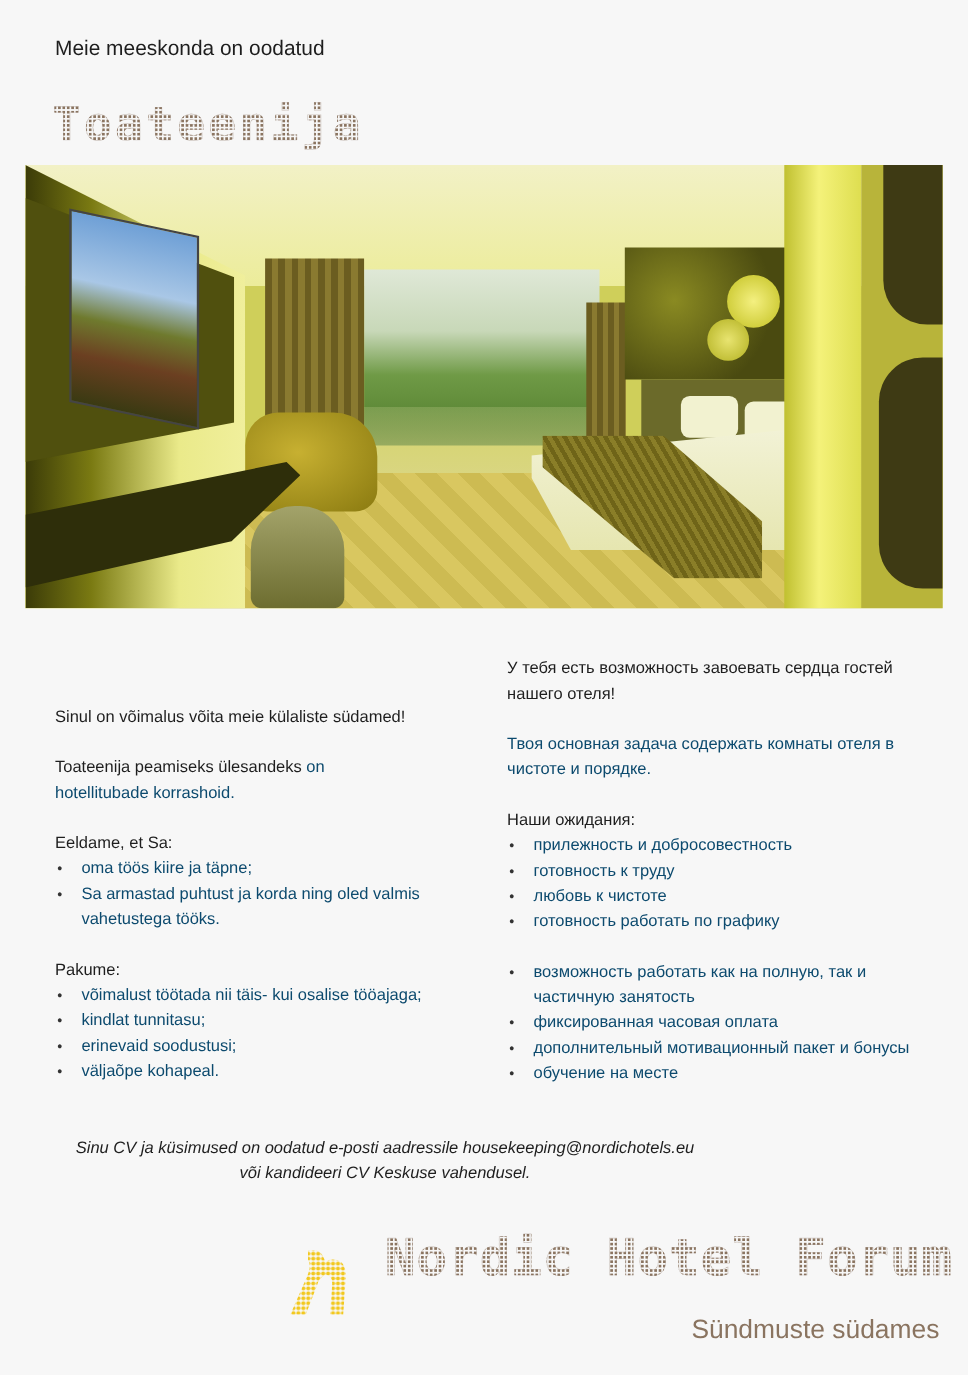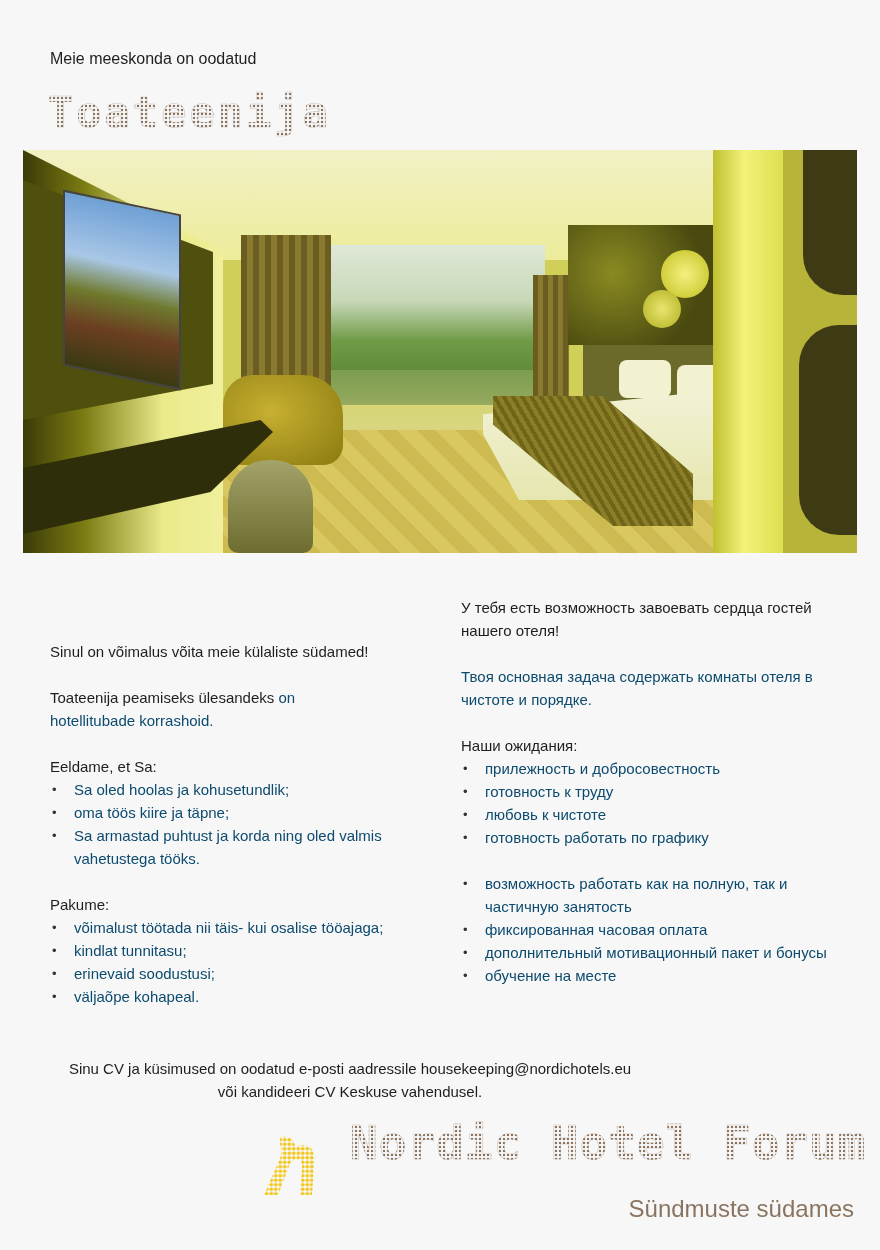--- a/index.html
+++ b/index.html
@@ -1,19 +1,19 @@
 <!DOCTYPE html>
 <html><head>
   <meta charset="utf-8">
   <style>
     * { box-sizing: border-box; margin: 0; padding: 0; }
     html, body { width: 880px; height: 1250px; background: #f7f7f7; }
     body { position: relative; font-family: "Liberation Sans", "DejaVu Sans", sans-serif; color: #1e1e1e; overflow: hidden; }
 
-    .kicker { position: absolute; left: 50px; top: 50px; font-size: 16px; color: #1e1e1e; }
+    .kicker { position: absolute; left: 50px; top: 34px; font-size: 19px; color: #1e1e1e; }
     .job-title {
       position: absolute; left: 48px; top: 72px;
       font-family: "DejaVu Sans Mono", "Liberation Mono", monospace;
       font-size: 42px; letter-spacing: 3px; color: #8a7460;
       
       background-image: radial-gradient(circle, rgba(247,247,247,0) 55%, #f7f7f7 60%);
       background-size: 4px 4px;
       margin-top: 16px;
       -webkit-background-clip: text;
     }
@@ -61,21 +61,21 @@
     .col { position: absolute; top: 596px; width: 380px; font-size: 15px; line-height: 23px; color: #1e1e1e; }
     .col-et { left: 50px; margin-top: 44px; }
     .col-ru { left: 461px; width: 380px; }
     .col p { margin: 0; }
     .gap { height: 23px; }
     .light { color: #0c4a6e; }
     .col ul { list-style: none; }
     .col li { position: relative; padding-left: 24px; }
     .col li::before { content: "•"; position: absolute; left: 2px; top: 0; font-size: 13px; color: #333; }
 
-    .contact { position: absolute; left: 0; top: 1057px; width: 700px; text-align: center; font-size: 15px; line-height: 23px; color: #1e1e1e; }
+    .contact { position: absolute; left: 0; top: 1032px; width: 700px; text-align: center; font-size: 15px; line-height: 23px; color: #1e1e1e; font-style: italic; }
 
     
     .logo-mark { position: absolute; left: 260px; top: 1133px; width: 66px; height: 66px; }
     .logo-name {
       position: absolute; left: 350px; top: 1117px;
       font-family: "DejaVu Sans Mono", "Liberation Mono", monospace;
       font-size: 46px; letter-spacing: 1px; line-height: 52px; white-space: nowrap;
     }
     .logo-tagline { position: absolute; right: 26px; top: 1195px; font-size: 24px; color: #8a7460; font-weight: 400; }
   </style>
@@ -117,21 +117,20 @@
   <div class="col col-et">
     <p>Sinul on võimalus võita meie külaliste südamed!</p>
     <div class="gap"></div>
     <p>
       <span>Toateenija peamiseks ülesandeks</span><span class="light"> on</span><br>
       <span class="light">hotellitubade korrashoid.</span>
     </p>
     <div class="gap"></div>
     <p>Eeldame, et Sa:</p>
     <ul>
-      <li class="light">Sa oled hoolas ja kohusetundlik;</li>
       <li class="light">oma töös kiire ja täpne;</li>
       <li class="light">Sa armastad puhtust ja korda ning oled valmis vahetustega tööks.</li>
     </ul>
     <div class="gap"></div>
     <p>Pakume:</p>
     <ul>
       <li class="light">võimalust töötada nii täis- kui osalise tööajaga;</li>
       <li class="light">kindlat tunnitasu;</li>
       <li class="light">erinevaid soodustusi;</li>
       <li class="light">väljaõpe kohapeal.</li>

